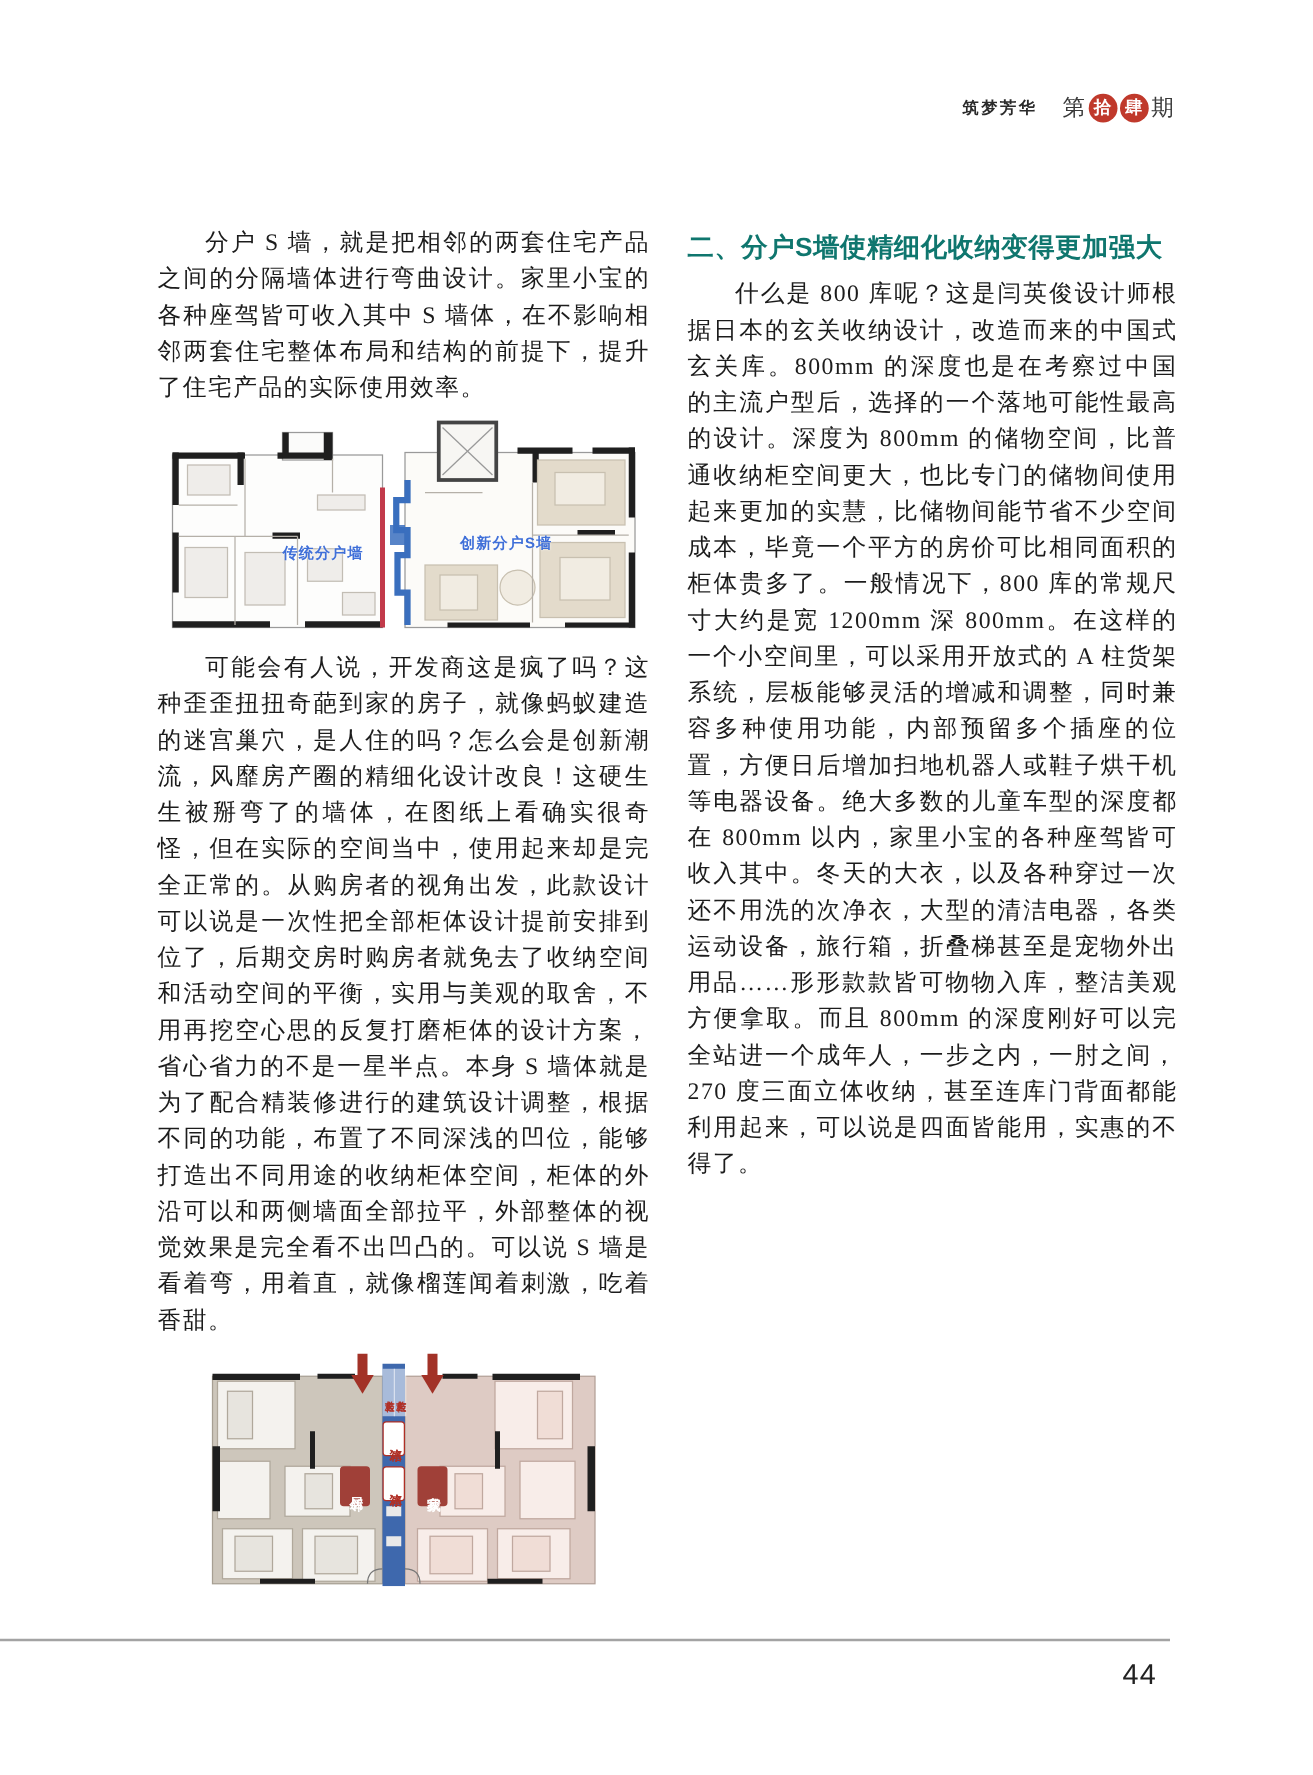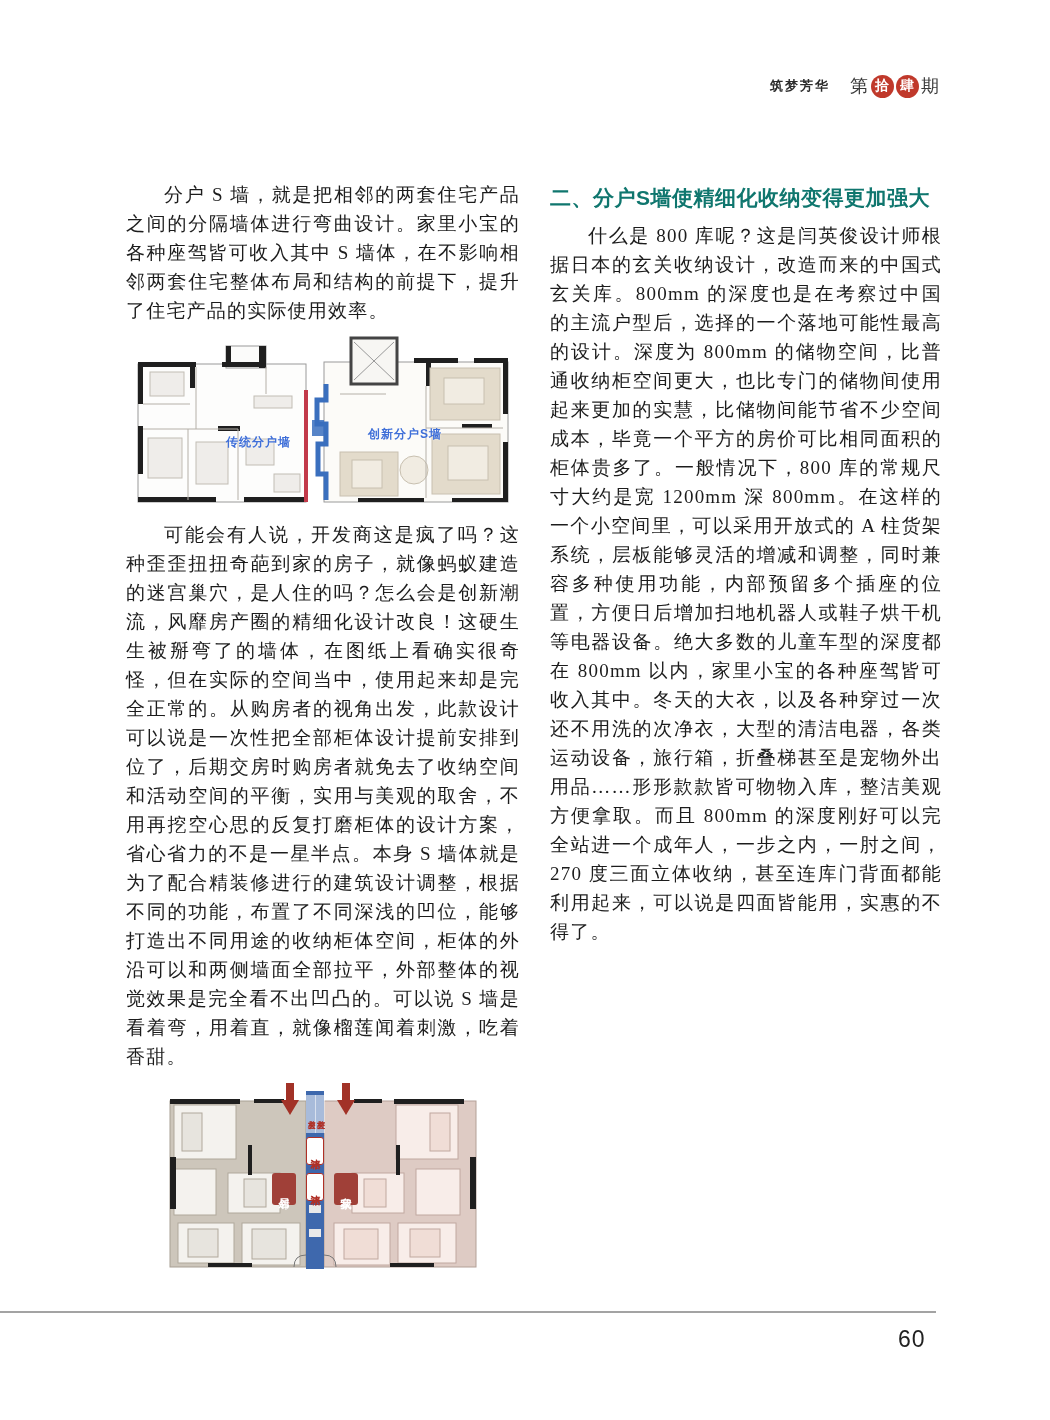--- a/index.html
+++ b/index.html
@@ -227,15 +227,15 @@
       <div class="v-label home-badge" style="left:176px; top:94px;">我家</div>
     </div>
   </div>
 
   <div class="col col-right">
     <h2 class="section-heading">二、分户S墙使精细化收纳变得更加强大</h2>
     <p class="body-text">什么是 800 库呢？这是闫英俊设计师根据日本的玄关收纳设计，改造而来的中国式玄关库。800mm 的深度也是在考察过中国的主流户型后，选择的一个落地可能性最高的设计。深度为 800mm 的储物空间，比普通收纳柜空间更大，也比专门的储物间使用起来更加的实慧，比储物间能节省不少空间成本，毕竟一个平方的房价可比相同面积的柜体贵多了。一般情况下，800 库的常规尺寸大约是宽 1200mm 深 800mm。在这样的一个小空间里，可以采用开放式的 A 柱货架系统，层板能够灵活的增减和调整，同时兼容多种使用功能，内部预留多个插座的位置，方便日后增加扫地机器人或鞋子烘干机等电器设备。绝大多数的儿童车型的深度都在 800mm 以内，家里小宝的各种座驾皆可收入其中。冬天的大衣，以及各种穿过一次还不用洗的次净衣，大型的清洁电器，各类运动设备，旅行箱，折叠梯甚至是宠物外出用品……形形款款皆可物物入库，整洁美观方便拿取。而且 800mm 的深度刚好可以完全站进一个成年人，一步之内，一肘之间，270 度三面立体收纳，甚至连库门背面都能利用起来，可以说是四面皆能用，实惠的不得了。</p>
   </div>
 
   <div class="footer-rule"></div>
-  <div class="page-number">60</div>
+  <div class="page-number">44</div>
 
 </div>
 
 </body></html>

